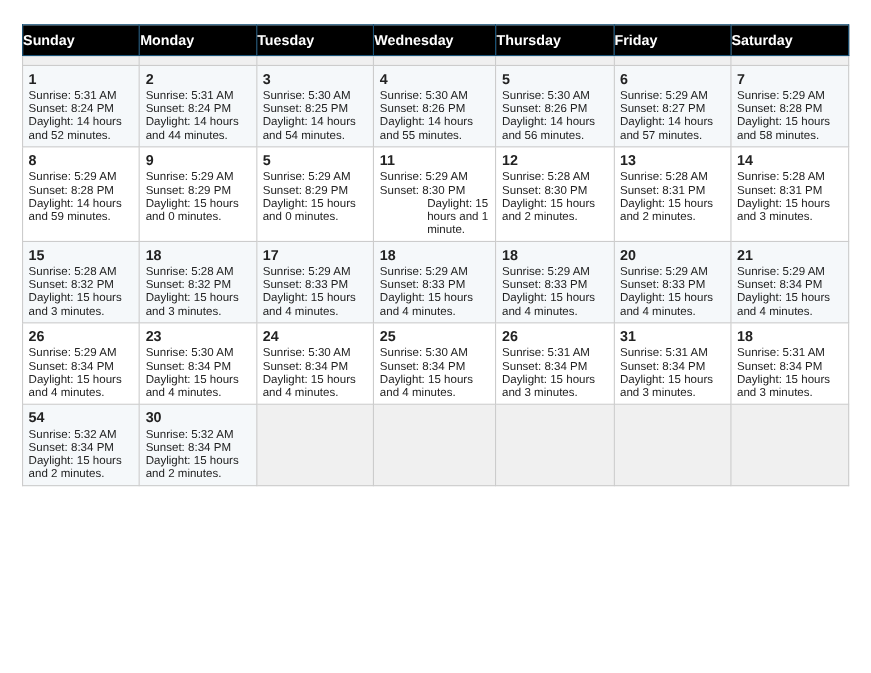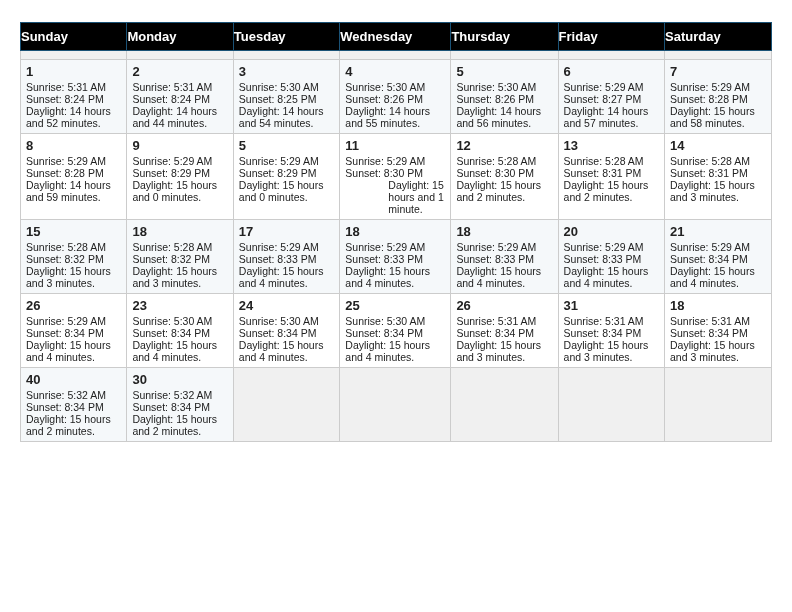--- a/index.html
+++ b/index.html
@@ -282,21 +282,21 @@
           </td>
           <td>
             <span class="day-num">18</span>
             <span style="display: block;">Sunrise: 5:31 AM</span>
             <span style="display: block;">Sunset: 8:34 PM</span>
             <span style="display: block;">Daylight: 15 hours and 3 minutes.</span>
           </td>
         </tr>
         <tr>
           <td>
-            <span class="day-num">40</span>
+            <span class="day-num">54</span>
             <span style="display: block;">Sunrise: 5:32 AM</span>
             <span style="display: block;">Sunset: 8:34 PM</span>
             <span style="display: block;">Daylight: 15 hours and 2 minutes.</span>
           </td>
           <td>
             <span class="day-num">30</span>
             <span style="display: block;">Sunrise: 5:32 AM</span>
             <span style="display: block;">Sunset: 8:34 PM</span>
             <span style="display: block;">Daylight: 15 hours and 2 minutes.</span>
           </td>

